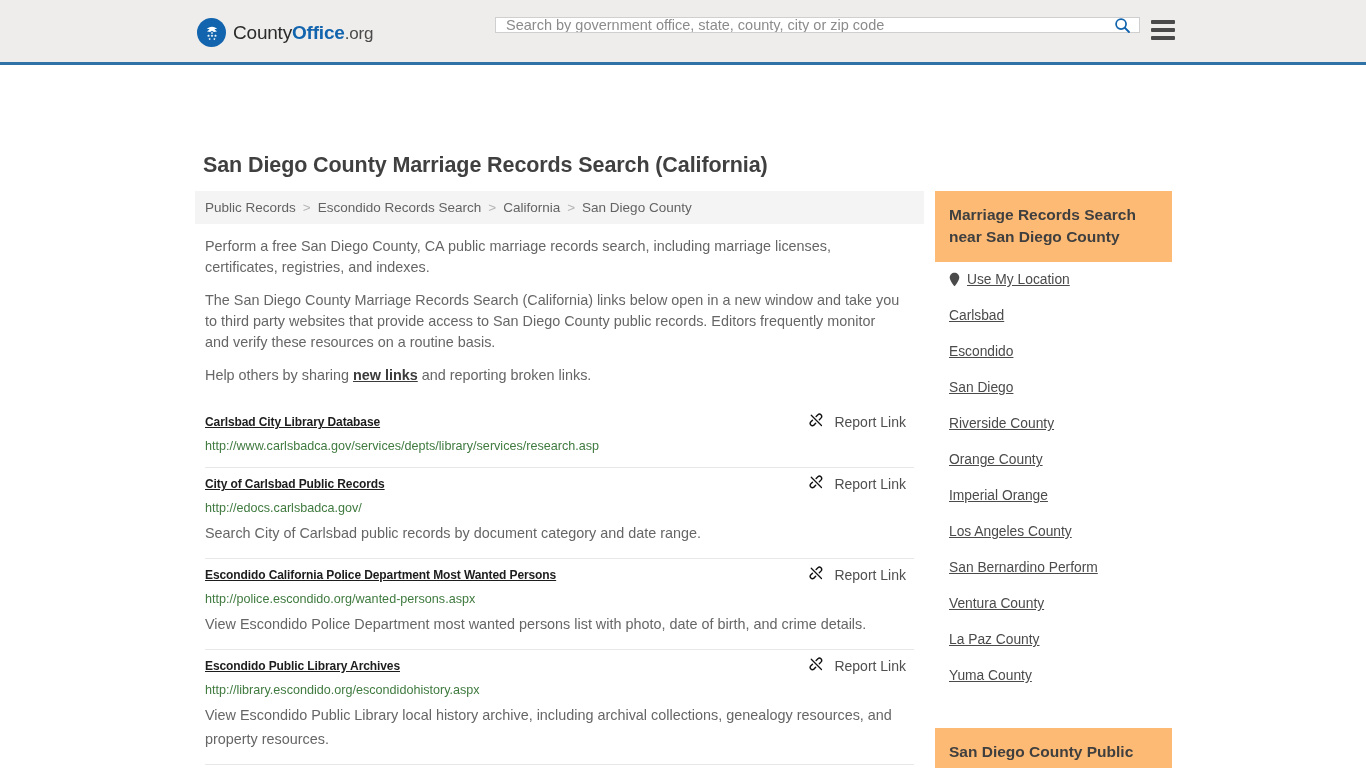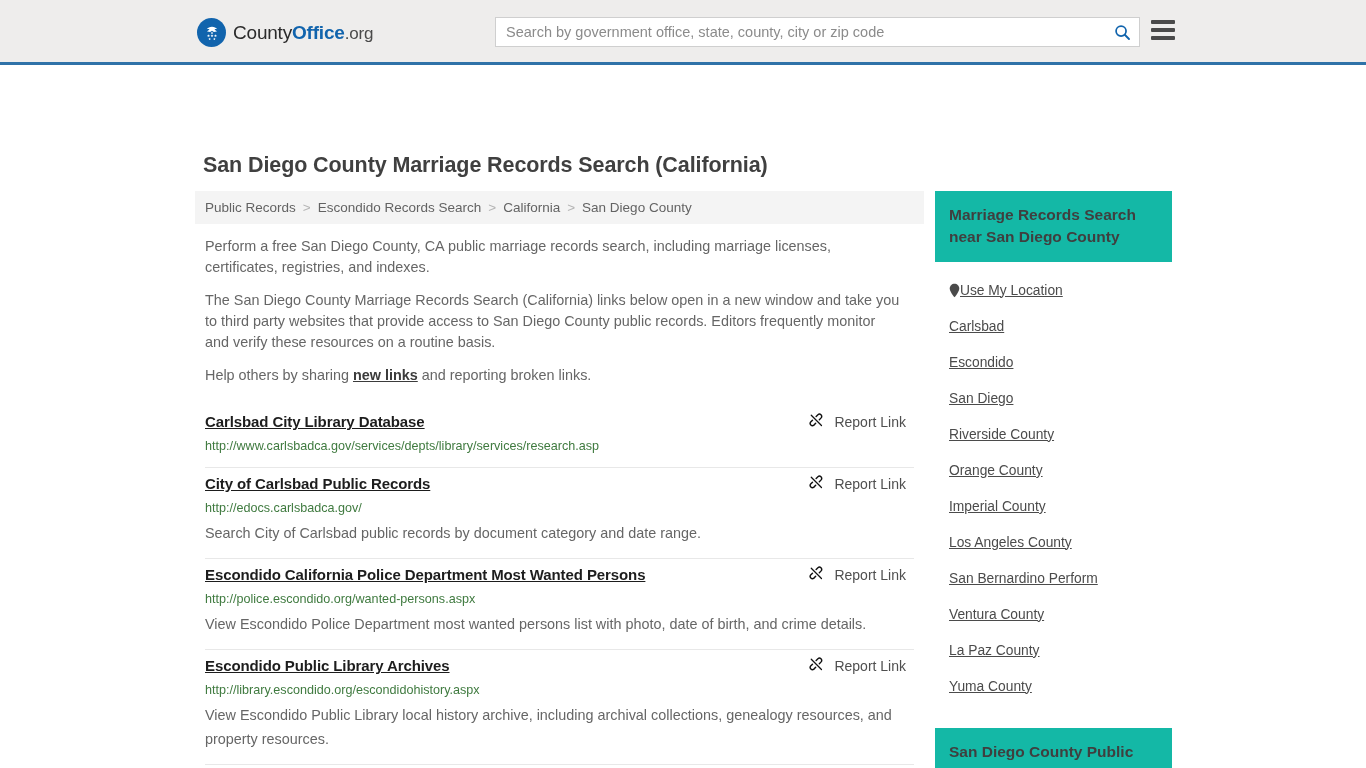--- a/index.html
+++ b/index.html
@@ -53,21 +53,21 @@
   }
   .logo-text b { color: #1164ad; font-weight: 700; }
   .logo-text .lt-1 { font-weight: 400; }
   .logo-text .lt-3 { font-weight: 400; font-size: 17px; color: #4a4a4a;}
 
   .search-wrap {
     position: absolute;
     left: 495px;
     top: 17px;
     width: 645px;
-    height: 30px;
+    height: 16px;
     border: 1px solid #cfcfcf;
     background: #ffffff;
     display: flex;
     align-items: center;
     box-sizing: border-box;
   }
   .search-input {
     border: 0;
     outline: none;
     flex: 1;
@@ -179,21 +179,21 @@
   .result {
     border-bottom: 1px solid #e8e8e8;
     padding: 6px 0 13px 0;
   }
   .result-head {
     display: flex;
     align-items: flex-start;
     justify-content: space-between;
   }
   .result-title {
-    font-size: 15px;
+    font-size: 12px;
     font-weight: bold;
     color: #1d1d1d;
     text-decoration: underline;
     letter-spacing: -0.1px;
     line-height: 20px;
   }
   .report-link {
     display: flex;
     align-items: center;
     gap: 8px;
@@ -216,34 +216,34 @@
   .result-desc {
     margin-top: 5px;
     font-size: 14.4px;
     line-height: 24px;
     color: #666666;
     max-width: 700px;
   }
 
   
   .side-box-head {
-    background: #14b8a6;
+    background: #fdba74;
     padding: 13px 14px 14px 14px;
     font-size: 15.5px;
     font-weight: bold;
     color: #3f3f3f;
     line-height: 22px;
     box-sizing: border-box;
   }
   .side-list { padding: 0 14px; }
   .side-item {
     display: flex;
-    align-items: center;
+    align-items: flex-start;
     height: 36px;
-    gap: 0;
+    gap: 7px;
   }
   .side-item a {
     font-size: 13.8px;
     color: #4b4b4b;
     text-decoration: underline;
   }
   .side-gap { height: 10px; }
   .side-box-2 { margin-top: 24px; }
 
   .icon-svg { display: block; }
@@ -411,21 +411,21 @@
         <div class="side-item">
           <a href="#">San Diego</a>
         </div>
         <div class="side-item">
           <a href="#">Riverside County</a>
         </div>
         <div class="side-item">
           <a href="#">Orange County</a>
         </div>
         <div class="side-item">
-          <a href="#">Imperial County</a>
+          <a href="#">Imperial Orange</a>
         </div>
         <div class="side-item">
           <a href="#">Los Angeles County</a>
         </div>
         <div class="side-item">
           <a href="#">San Bernardino Perform</a>
         </div>
         <div class="side-item">
           <a href="#">Ventura County</a>
         </div>

